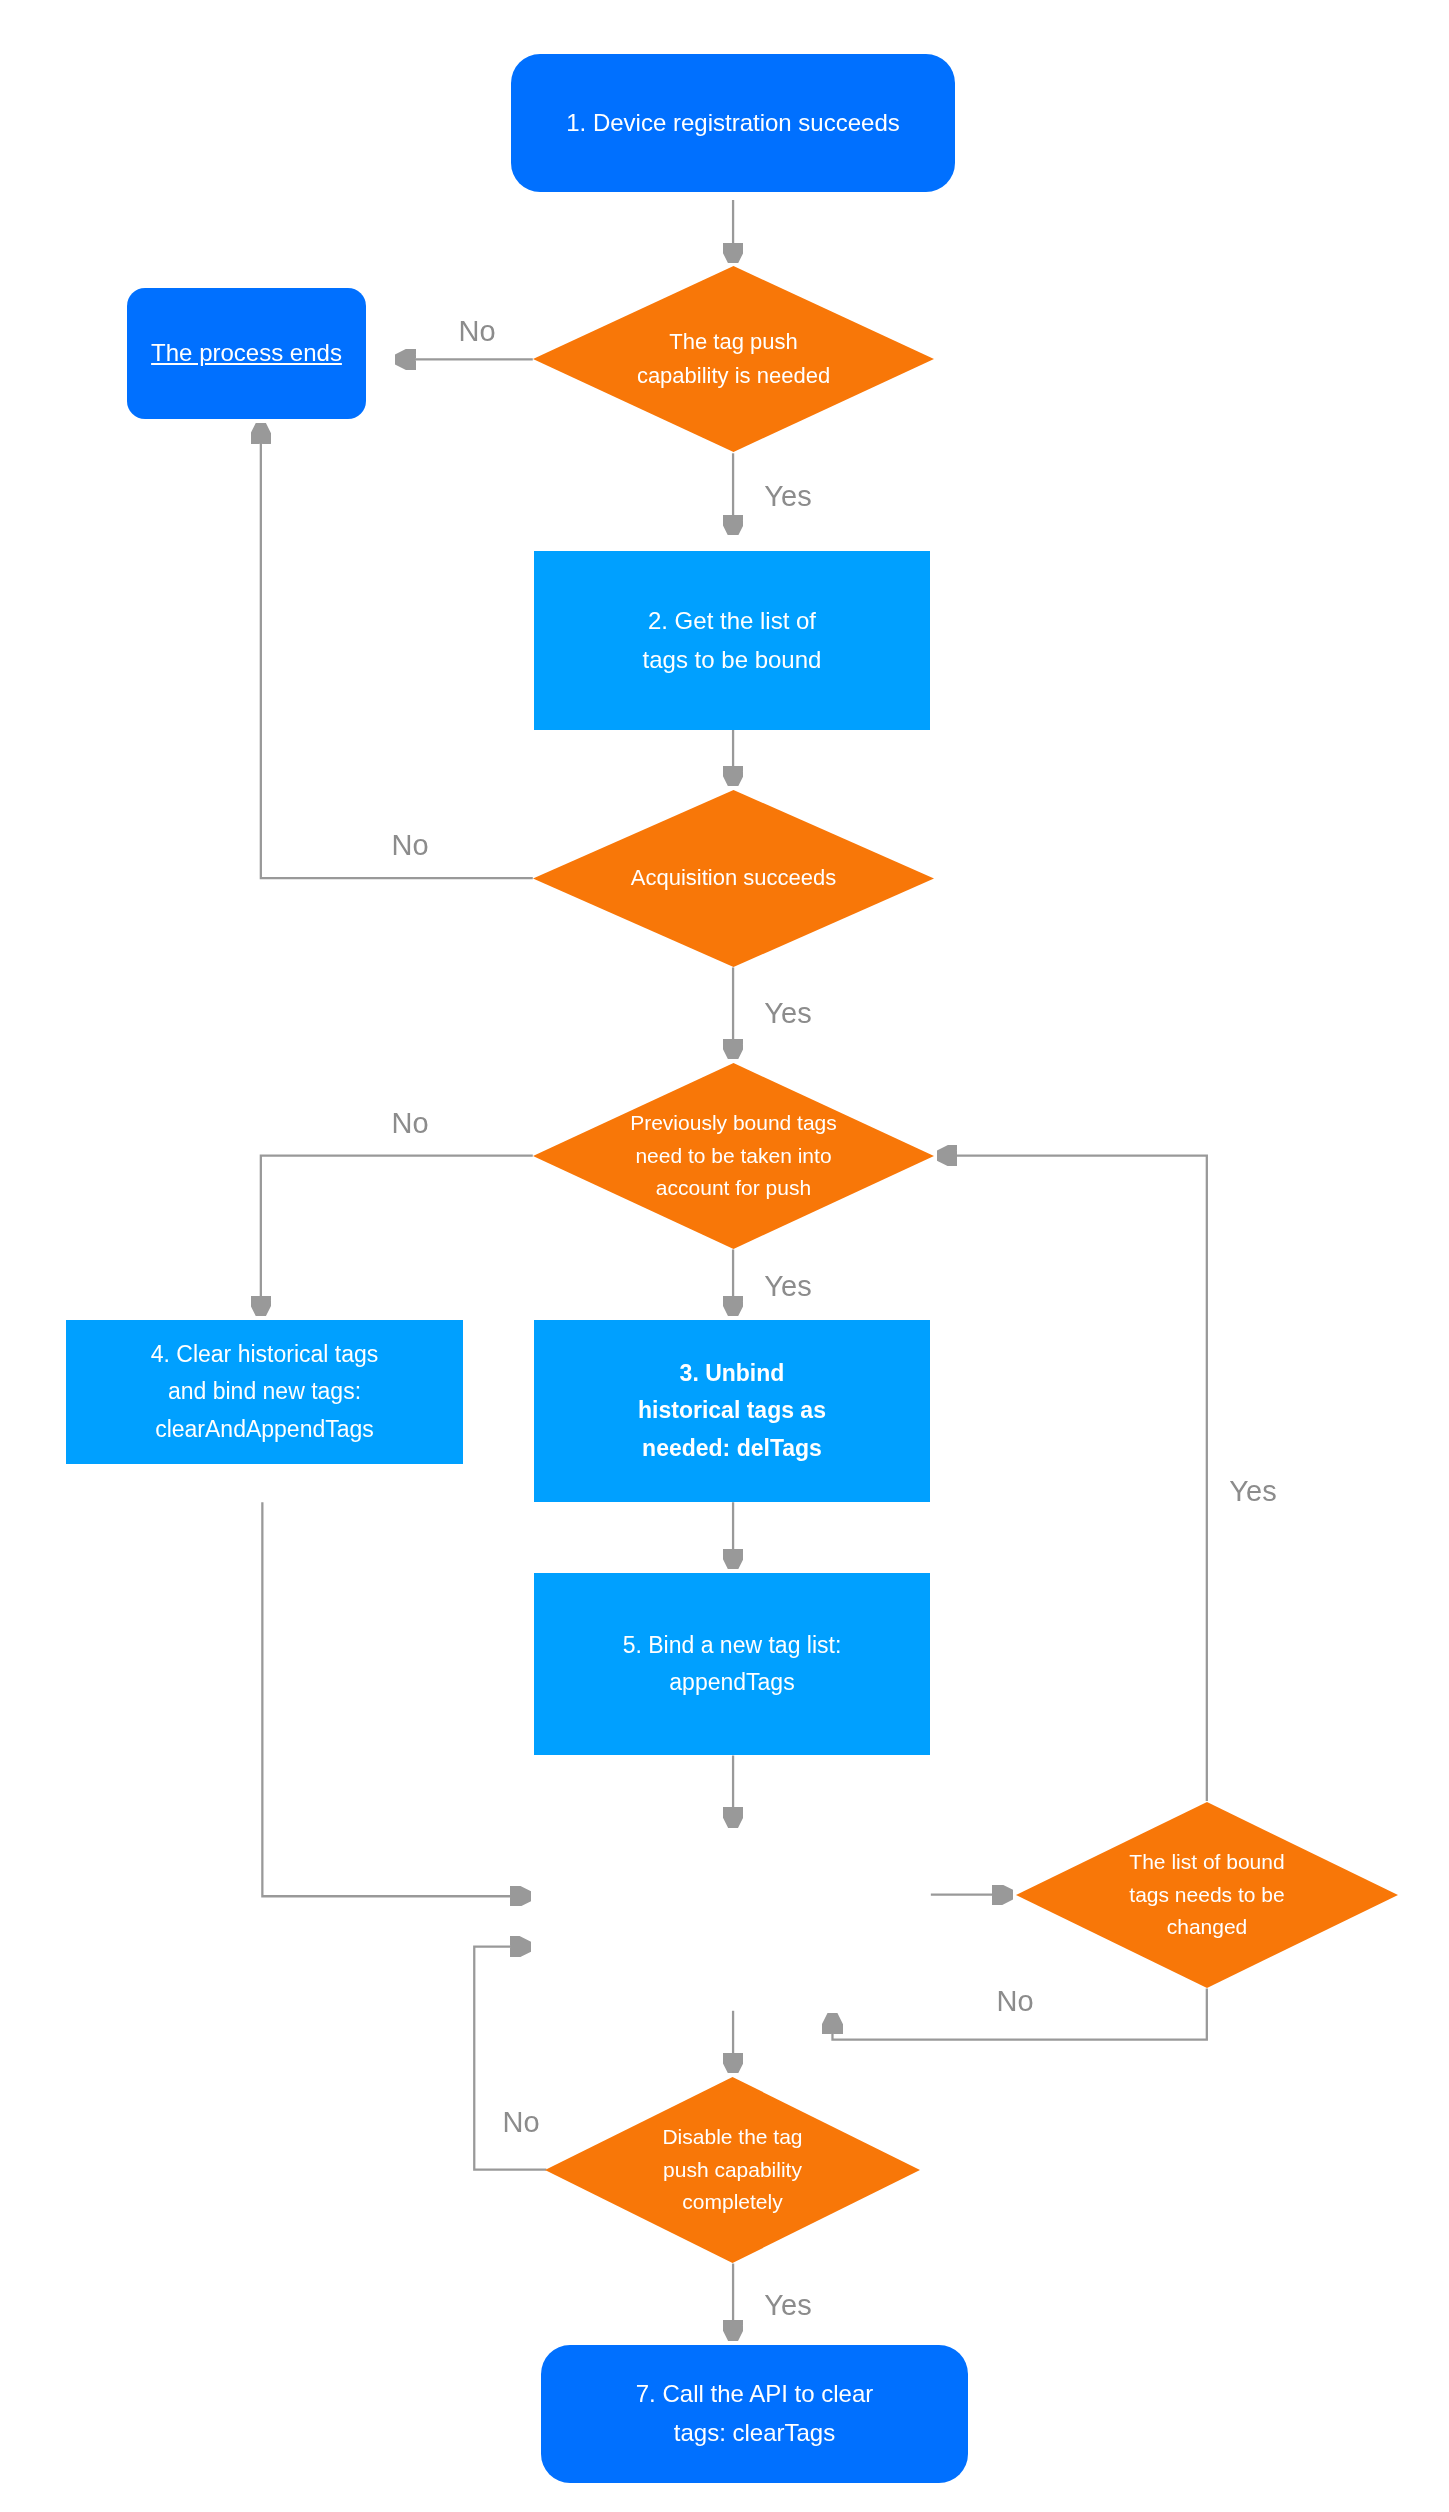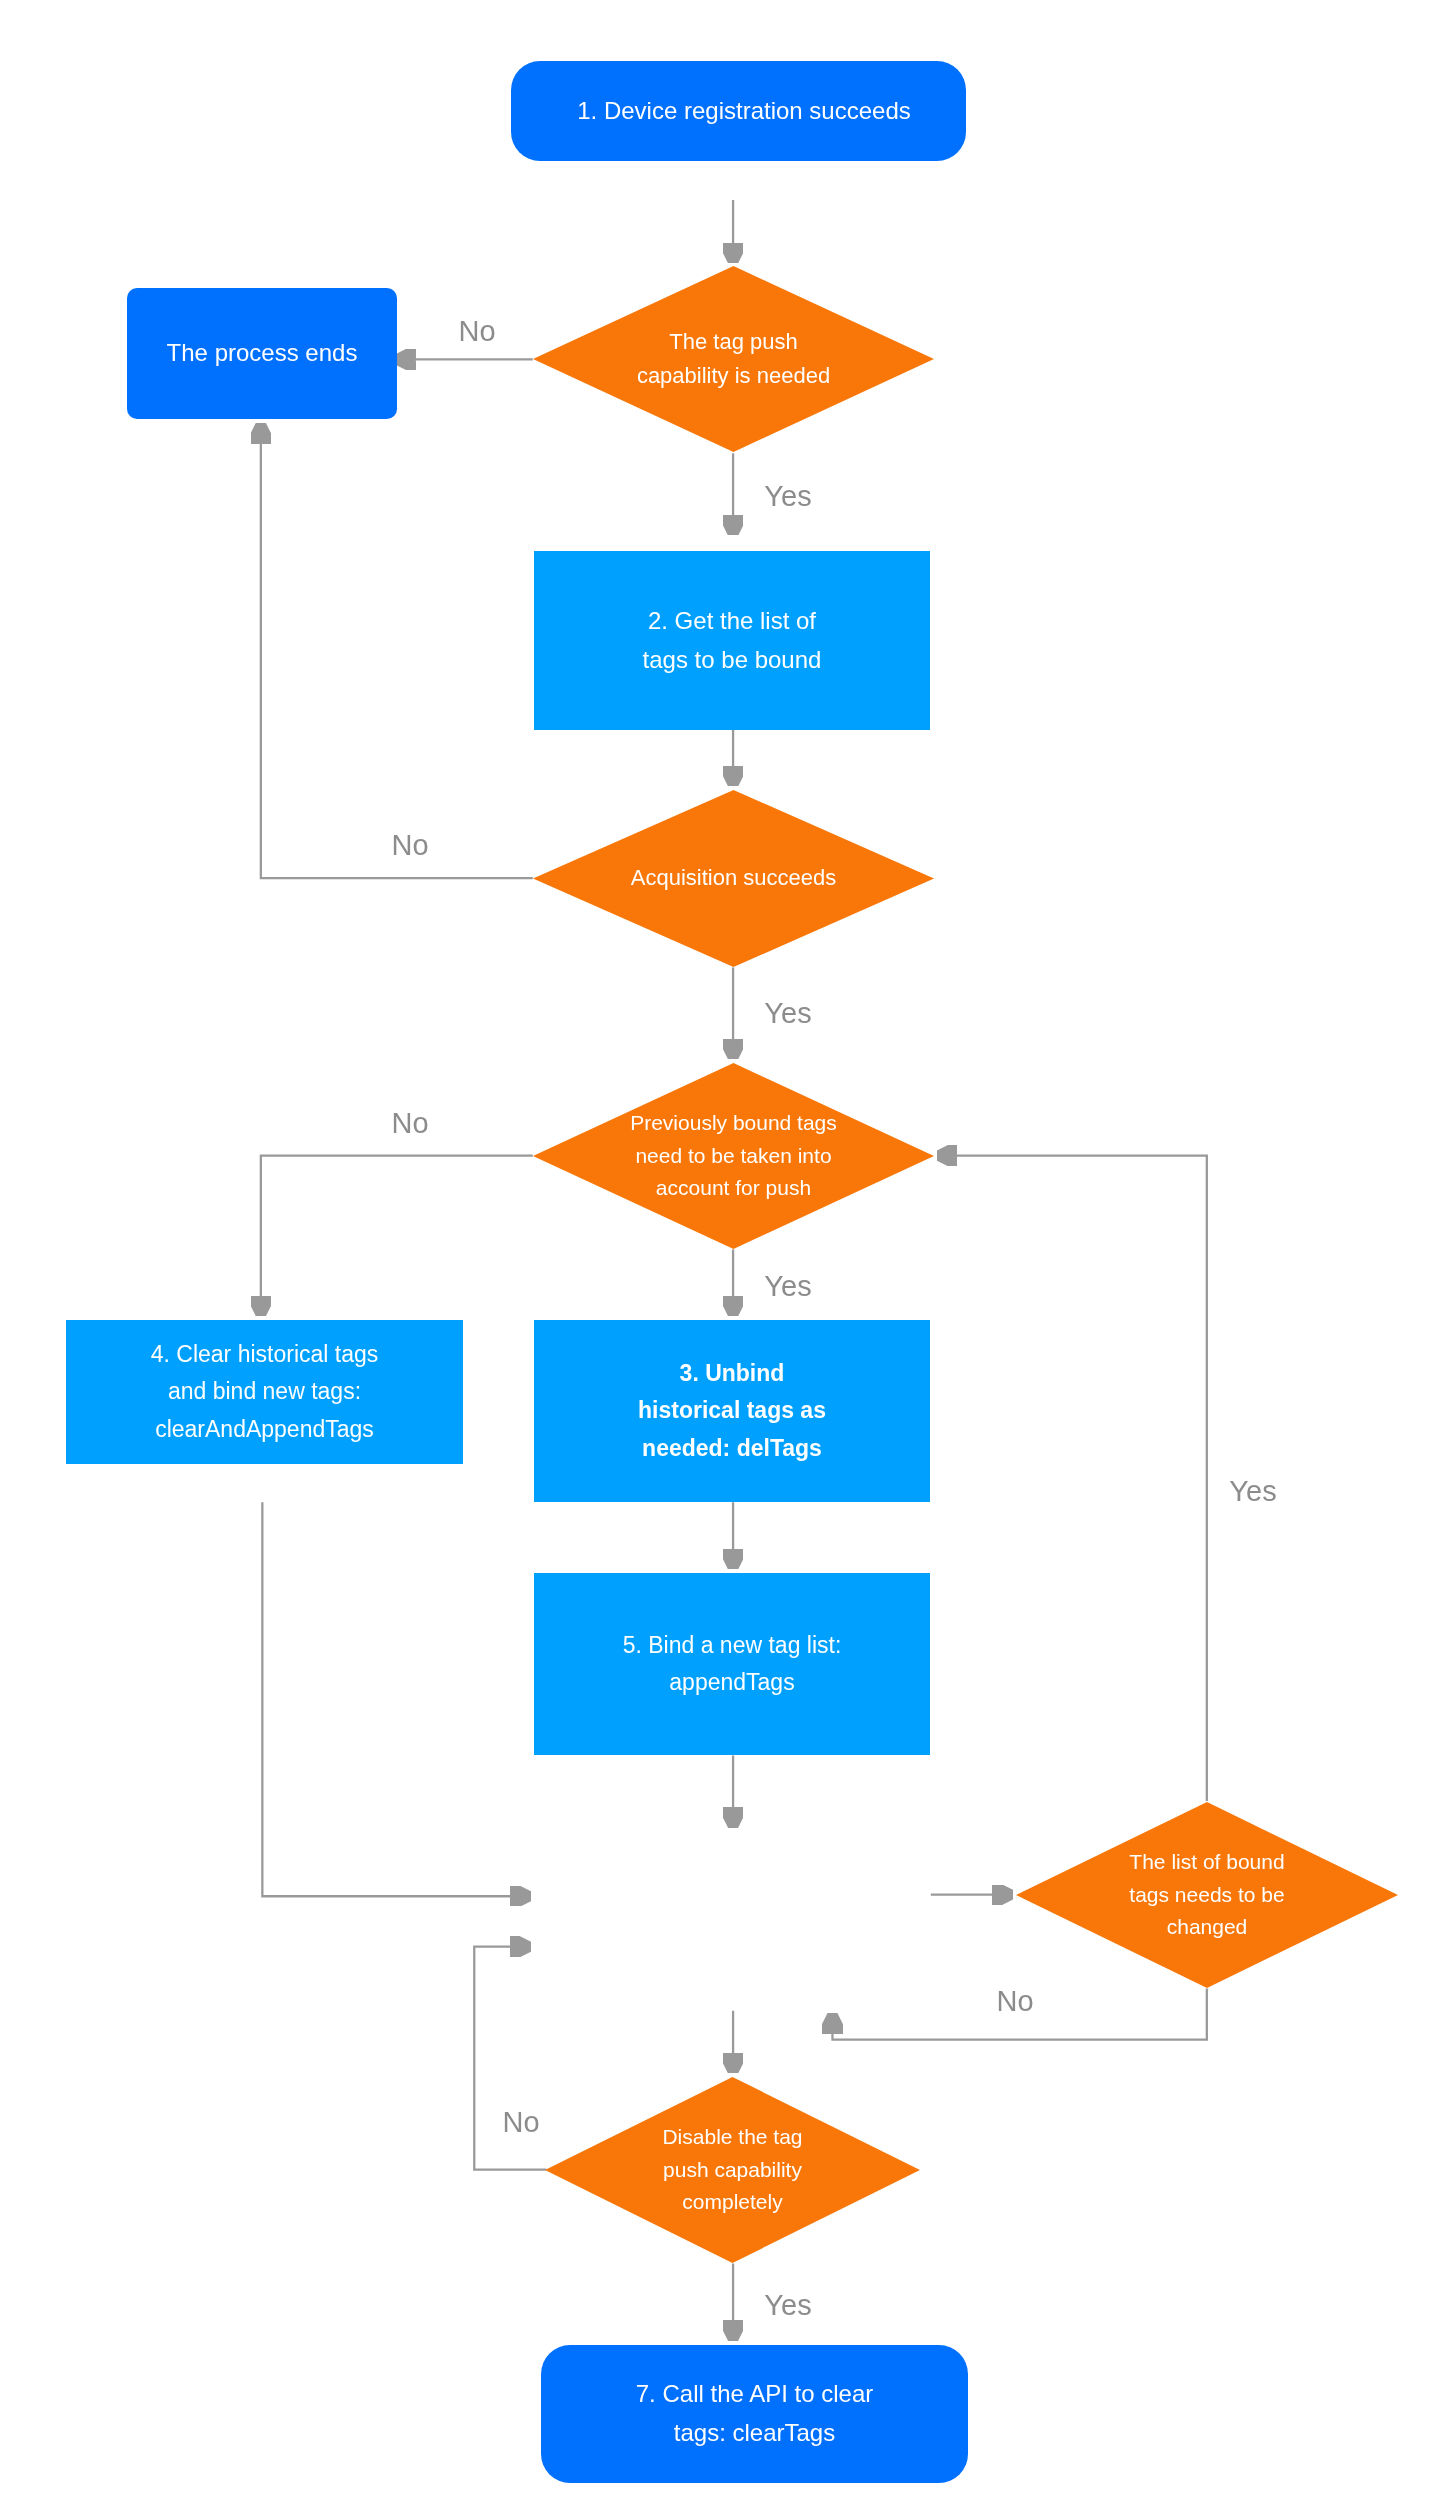--- a/index.html
+++ b/index.html
@@ -84,26 +84,26 @@
     <path d="M1453,3479 V3619" marker-end="url(#dart)"></path>
     <path d="M520,2977 V3758 H1049" marker-end="url(#dart)"></path>
     <path d="M1845,3755 H2004" marker-end="url(#dart)"></path>
     <path d="M2392,3569 V2290 H1860" marker-end="url(#dart)"></path>
     <path d="M2392,3941 V4042 H1650 V3993" marker-end="url(#dart)"></path>
     <path d="M1453,3985 V4106" marker-end="url(#dart)"></path>
     <path d="M1083,4300 H940 V3858 H1049" marker-end="url(#dart)"></path>
     <path d="M1453,4486 V4636" marker-end="url(#dart)"></path>
   </svg>
 
-  <div class="node terminal" style="left:511px; top:61px; width:444px; height:100px;padding-left:11px;">1. Device registration succeeds</div>
+  <div class="node terminal" style="left:511px; top:54px; width:444px; height:138px;">1. Device registration succeeds</div>
 
   <div class="node decision big" style="left:533px; top:266px; width:401px; height:186px;">The tag push
 capability is needed</div>
 
-  <div class="node terminal" style="left:127px; top:288px; width:270px; height:131px; border-radius:10px;">The process ends</div>
+  <div class="node terminal" style="left:127px; top:288px; width:239px; height:131px; border-radius:18px;text-decoration:underline;">The process ends</div>
 
   <div class="node process" style="left:534px; top:539px; width:396px; height:179px; font-size:24px;margin-top:12px;">2. Get the list of
 tags to be bound</div>
 
   <div class="node decision big" style="left:533px; top:790px; width:401px; height:177px;">Acquisition succeeds</div>
 
   <div class="node decision" style="left:533px; top:1063px; width:401px; height:186px;">Previously bound tags
 need to be taken into
 account for push</div>
 

